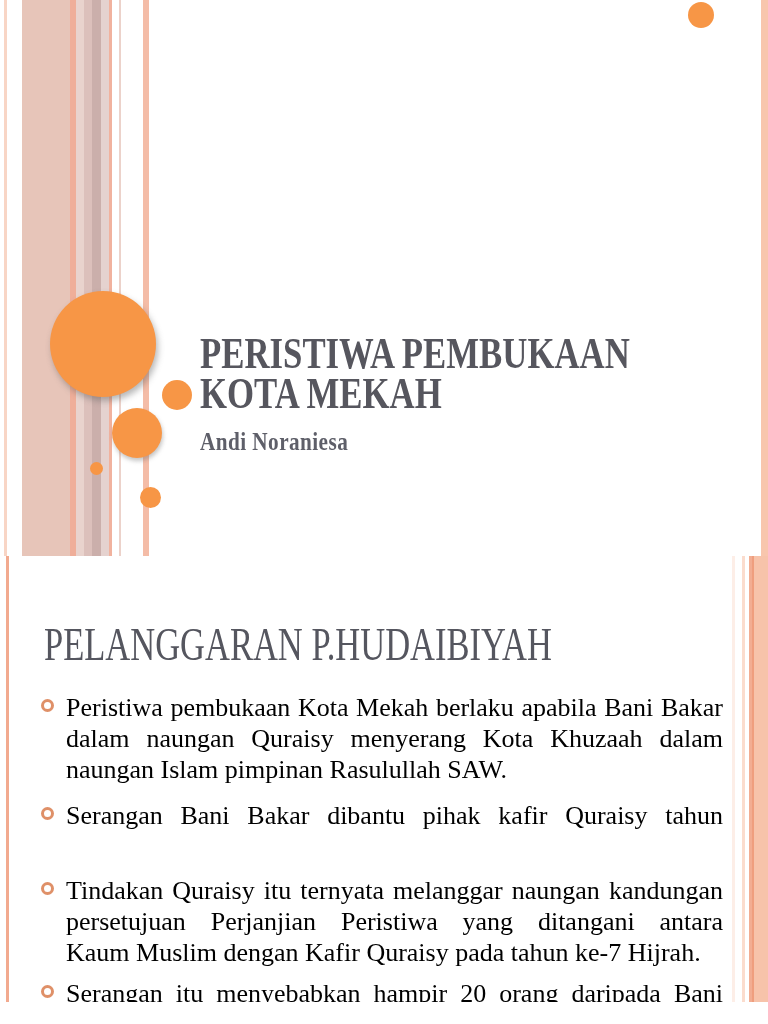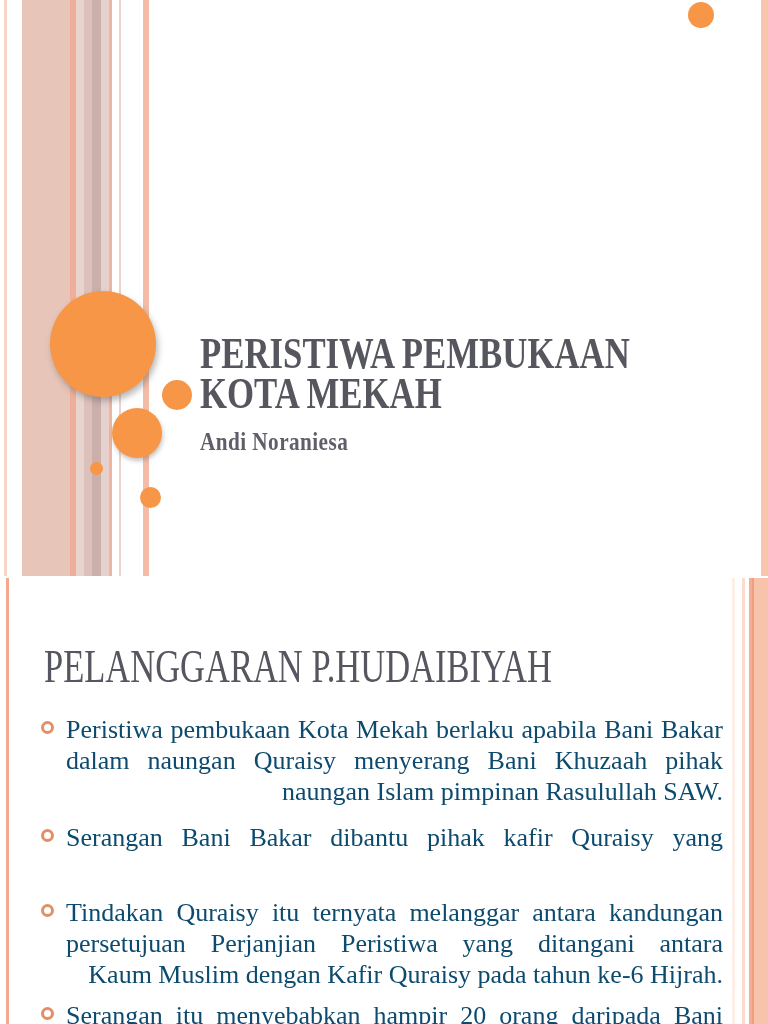--- a/index.html
+++ b/index.html
@@ -1,21 +1,21 @@
 <!DOCTYPE html>
 <html><head>
 <meta charset="utf-8">
 <style>
   html,body{margin:0;padding:0;background:#ffffff;}
   #page{position:relative;width:768px;height:1024px;background:#ffffff;overflow:hidden;
         font-family:"Liberation Serif", serif;}
 
   .slide{position:absolute;left:0;width:768px;background:#ffffff;overflow:hidden;}
   #slide1{top:0;height:576px;}
-  #slide2{top:578px;height:446px;}
+  #slide2{top:556px;height:446px;}
 
   
   .vstripe{position:absolute;top:0;bottom:0;}
   .st1 {left:4px;  width:3px;  background:#f8d5c5;}
   .st2 {left:22px; width:48px; background:#e7c5b9;}
   .st3 {left:70px; width:6px;  background:#efae99;}
   .st4 {left:76px; width:8px;  background:#e9d3cd;}
   .st5 {left:84px; width:8px;  background:#dcc0bb;}
   .st6 {left:92px; width:9px;  background:#cbafab;}
   .st7 {left:101px;width:8px;  background:#e5d2cf;}
@@ -49,24 +49,24 @@
   .s2r4{left:752px;width:16px;background:#f7c3aa;border-left:2px solid #ef9e7e;}
 
   
   #heading{position:absolute;left:44px;top:66px;transform:scaleX(0.75);
            transform-origin:left top;color:#55565f;font-size:46px;
            line-height:46px;white-space:nowrap;font-weight:normal;}
   .bullet{position:absolute;left:40px;width:683px;}
   .b1{top:136px;} .b2{top:244px;} .b3{top:319px;} .b4{top:422px;}
   .ring{position:absolute;left:1px;top:7px;width:7px;height:7px;
         border:3px solid #df9068;border-radius:50%;background:#ffffff;}
-  .btext{margin-left:26px;width:657px;color:#0c4a6e;font-size:26px;line-height:31px;}
+  .btext{margin-left:26px;width:657px;color:#000000;font-size:26px;line-height:31px;}
   .bl{text-align:justify;}
   .bl.just{text-align-last:justify;}
-  .bl.last{text-align:right;}
+  .bl.last{text-align:left;}
 </style>
 </head>
 <body>
 
 <div id="page">
 
   <div id="slide1" class="slide">
     <div class="vstripe st1"></div>
     <div class="vstripe st2"></div>
     <div class="vstripe st3"></div>
@@ -99,38 +99,38 @@
     <div class="vstripe s2r2"></div>
     <div class="vstripe s2r3"></div>
     <div class="vstripe s2r4"></div>
 
     <div id="heading">PELANGGARAN P.HUDAIBIYAH</div>
 
     <div class="bullet b1">
       <span class="ring"></span>
       <div class="btext">
         <div class="bl just">Peristiwa pembukaan Kota Mekah berlaku apabila Bani Bakar</div>
-        <div class="bl just">dalam naungan Quraisy menyerang Bani Khuzaah pihak</div>
+        <div class="bl just">dalam naungan Quraisy menyerang Kota Khuzaah dalam</div>
         <div class="bl last">naungan Islam pimpinan Rasulullah SAW.</div>
       </div>
     </div>
 
     <div class="bullet b2">
       <span class="ring"></span>
       <div class="btext">
-        <div class="bl just">Serangan Bani Bakar dibantu pihak kafir Quraisy yang</div>
+        <div class="bl just">Serangan Bani Bakar dibantu pihak kafir Quraisy tahun</div>
       </div>
     </div>
 
     <div class="bullet b3">
       <span class="ring"></span>
       <div class="btext">
-        <div class="bl just">Tindakan Quraisy itu ternyata melanggar antara kandungan</div>
+        <div class="bl just">Tindakan Quraisy itu ternyata melanggar naungan kandungan</div>
         <div class="bl just">persetujuan Perjanjian Peristiwa yang ditangani antara</div>
-        <div class="bl last">Kaum Muslim dengan Kafir Quraisy pada tahun ke-6 Hijrah.</div>
+        <div class="bl last">Kaum Muslim dengan Kafir Quraisy pada tahun ke-7 Hijrah.</div>
       </div>
     </div>
 
     <div class="bullet b4">
       <span class="ring"></span>
       <div class="btext">
         <div class="bl just">Serangan itu menyebabkan hampir 20 orang daripada Bani</div>
       </div>
     </div>
   </div>

